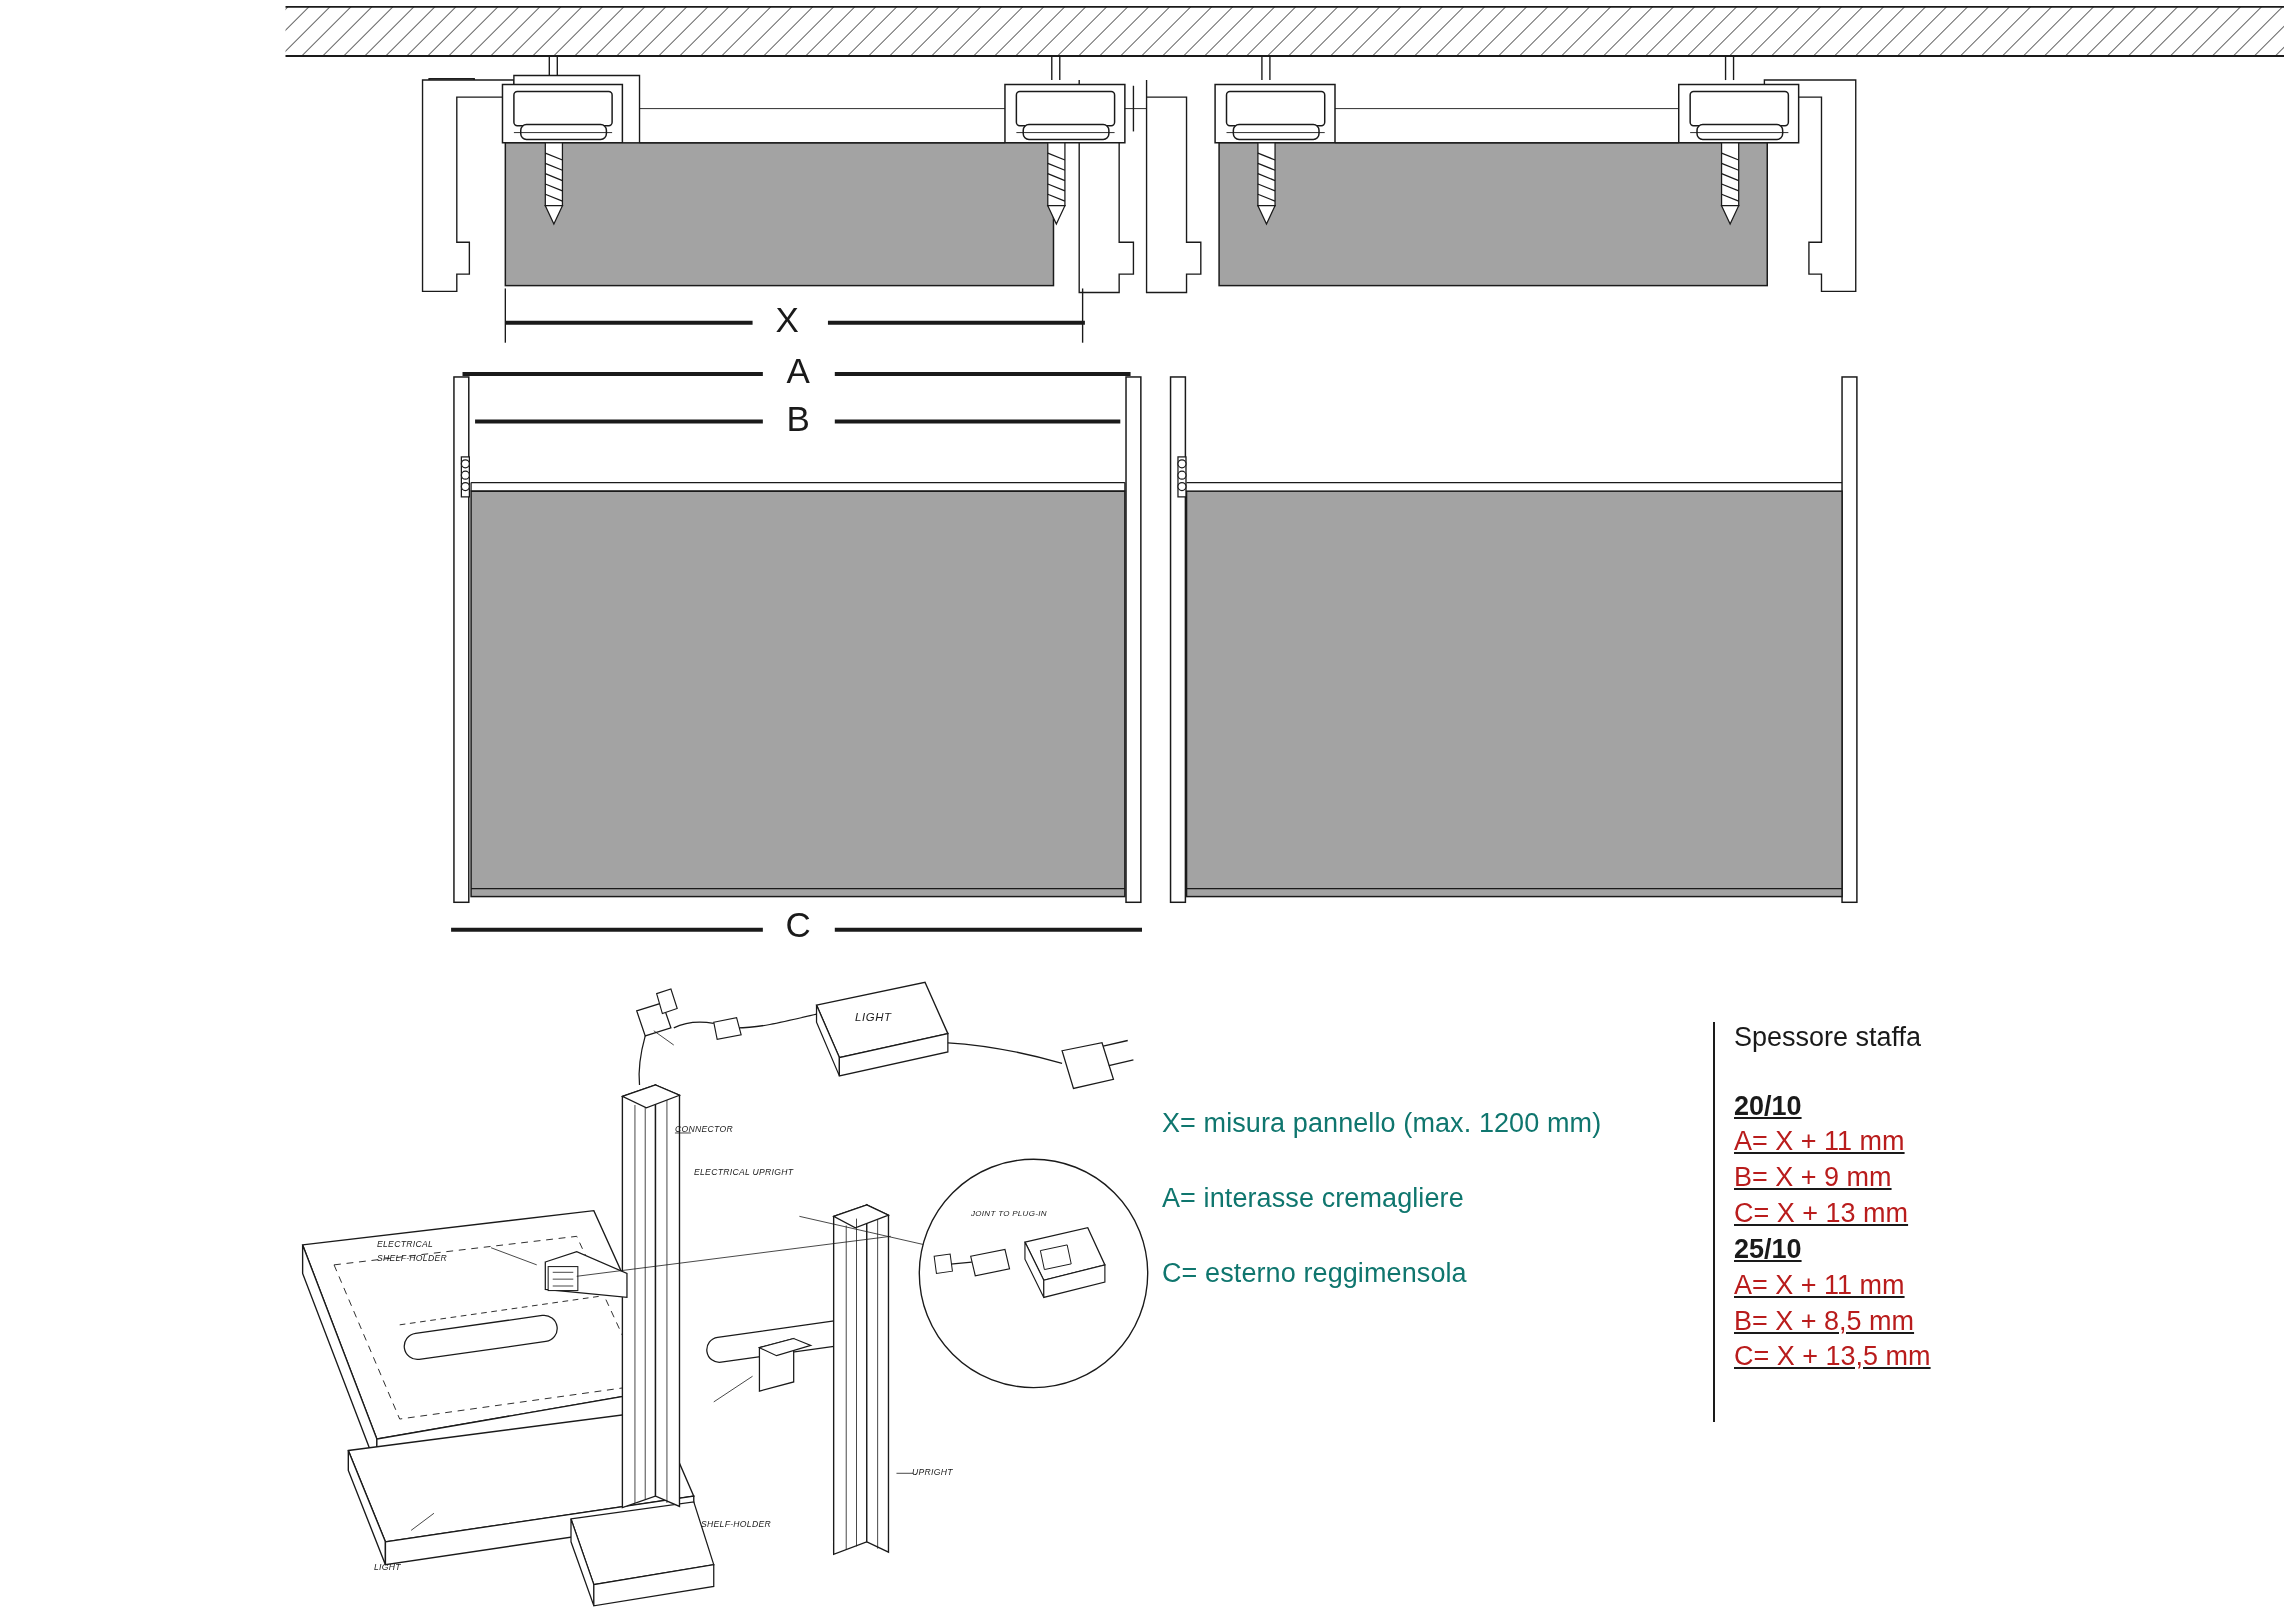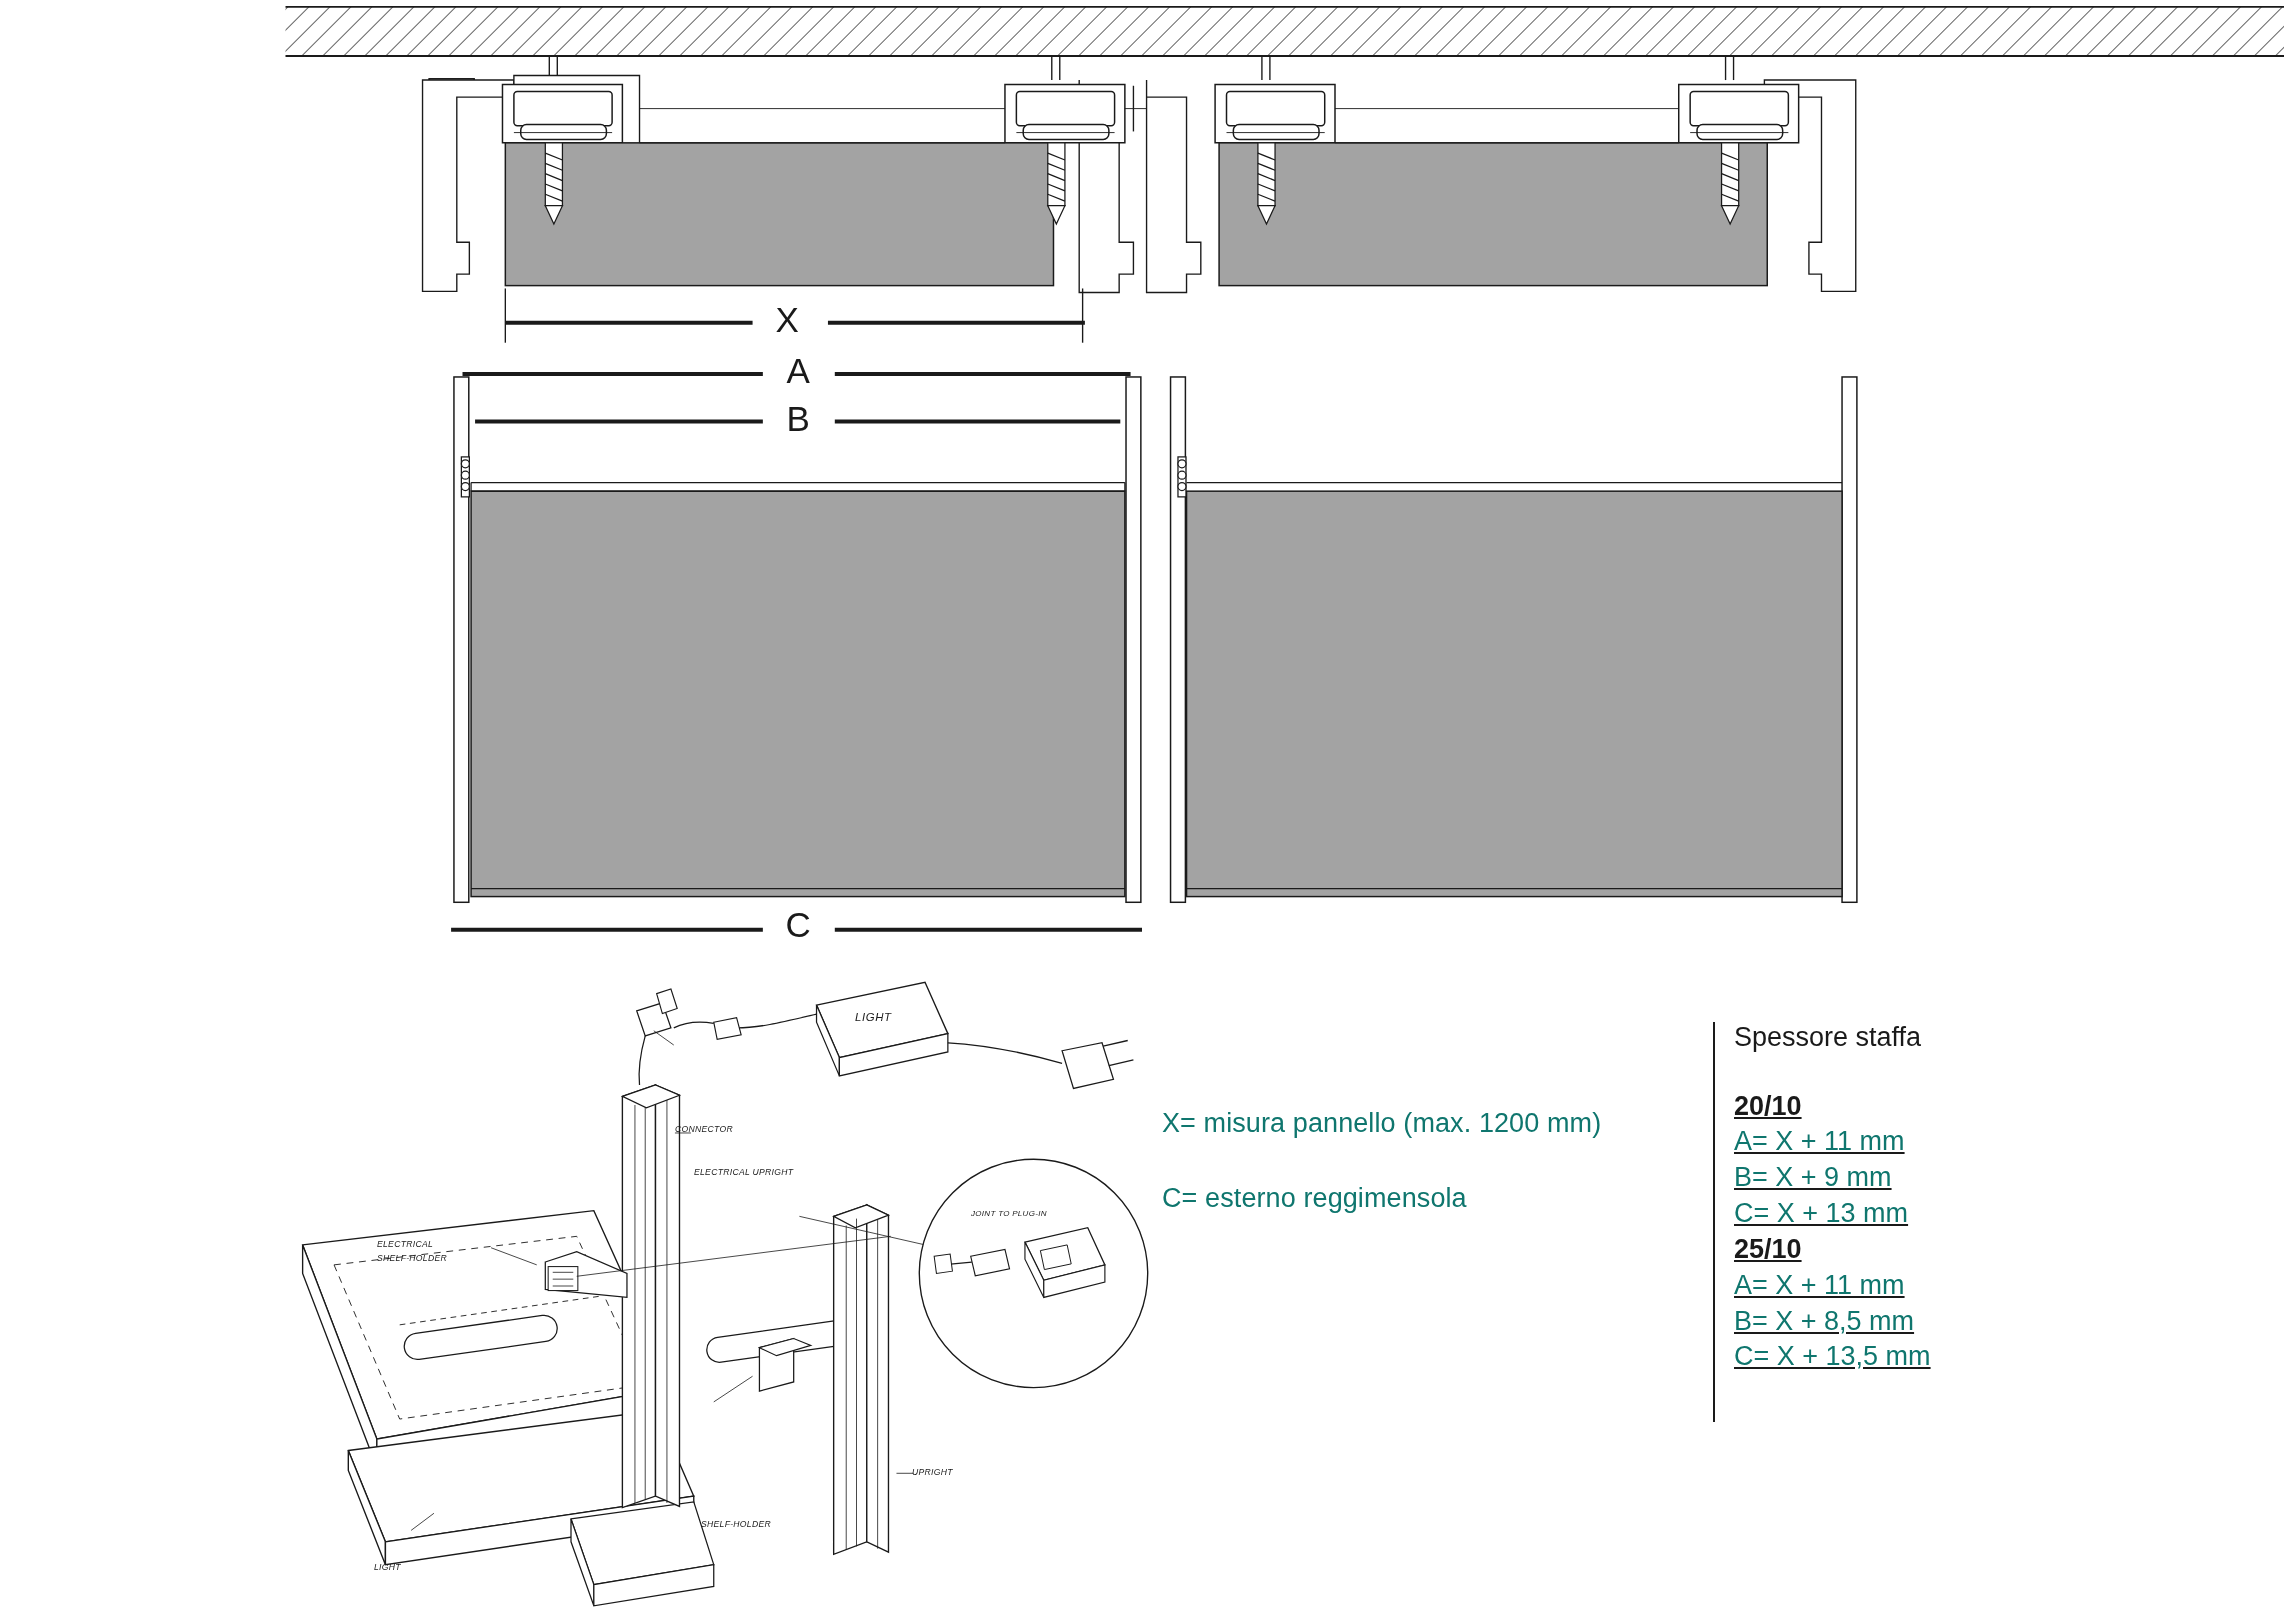--- a/index.html
+++ b/index.html
@@ -83,21 +83,21 @@
   .thickness-head {
     font-size: 27px;
     font-weight: bold;
     color: #1a1a1a;
     margin-bottom: 2.3px;
     white-space: nowrap;
   }
   .thickness-item {
     font-size: 27px;
     font-weight: 300;
-    color: #0f766e;
+    color: #b91c1c;
     line-height: 1.33;
     white-space: nowrap;
   }
   
   .callout {
     position: absolute;
     font-family: "Liberation Sans", sans-serif;
     font-size: 8.6px;
     font-style: italic;
     letter-spacing: 0.3px;
@@ -419,20 +419,21 @@
   <div class="callout" style="left:694px; top:1167px;">ELECTRICAL UPRIGHT</div>
   <div class="callout" style="left:377px; top:1239px;">ELECTRICAL</div>
   <div class="callout" style="left:377px; top:1253px;">SHELF-HOLDER</div>
   <div class="callout" style="left:701px; top:1519px;">SHELF-HOLDER</div>
   <div class="callout" style="left:912px; top:1467px;">UPRIGHT</div>
   <div class="callout" style="left:374px; top:1530px;margin-top:32px;">LIGHT</div>
   <div class="callout sm" style="left:971px; top:1209px;">JOINT TO PLUG-IN</div>
 
   <div class="legend">
     <div class="legend-line">X= misura pannello (max. 1200 mm)</div>
+    <div class="legend-line">A= interasse cremagliere</div>
     <div class="legend-line">C= esterno reggimensola</div>
   </div>
 
   <div class="thickness-rule"></div>
   <div class="thickness">
     <div class="thickness-title">Spessore staffa</div>
 
     <div class="thickness-group">
       <div class="thickness-head">20/10</div>
       <div class="thickness-item">A= X + 11 mm</div>

